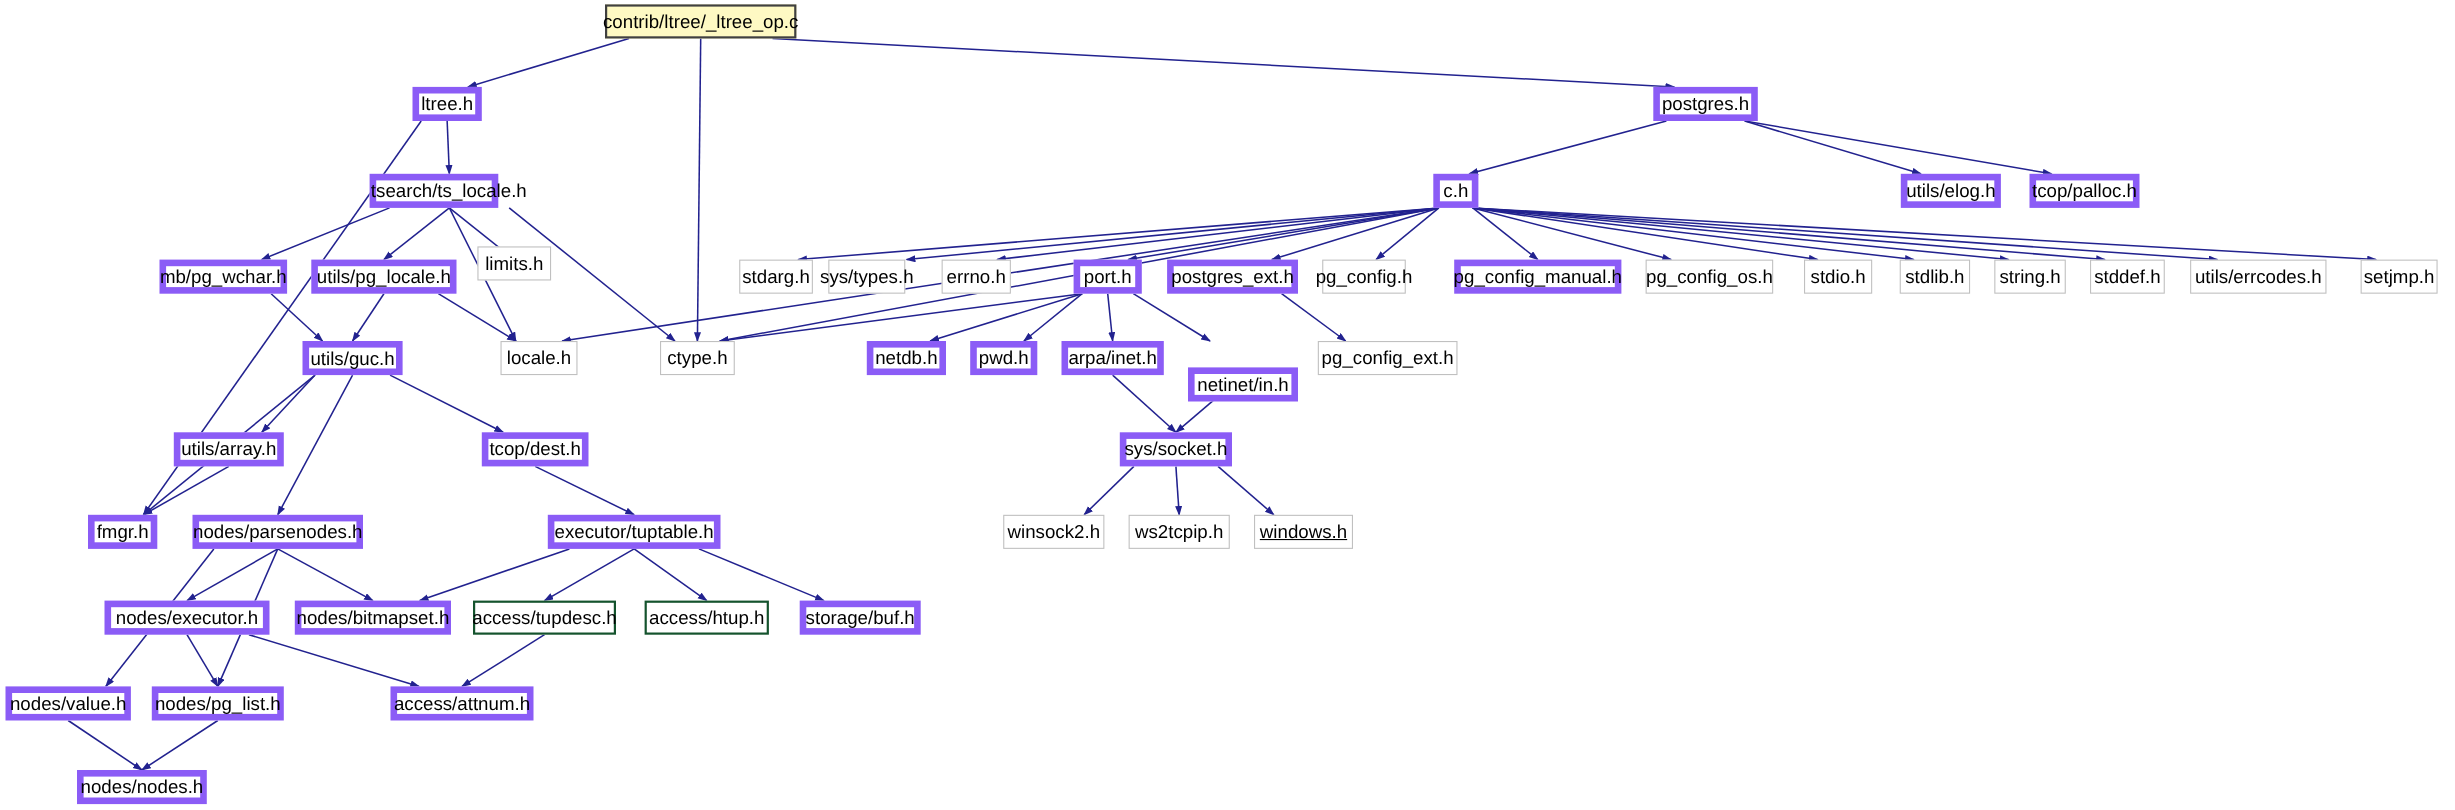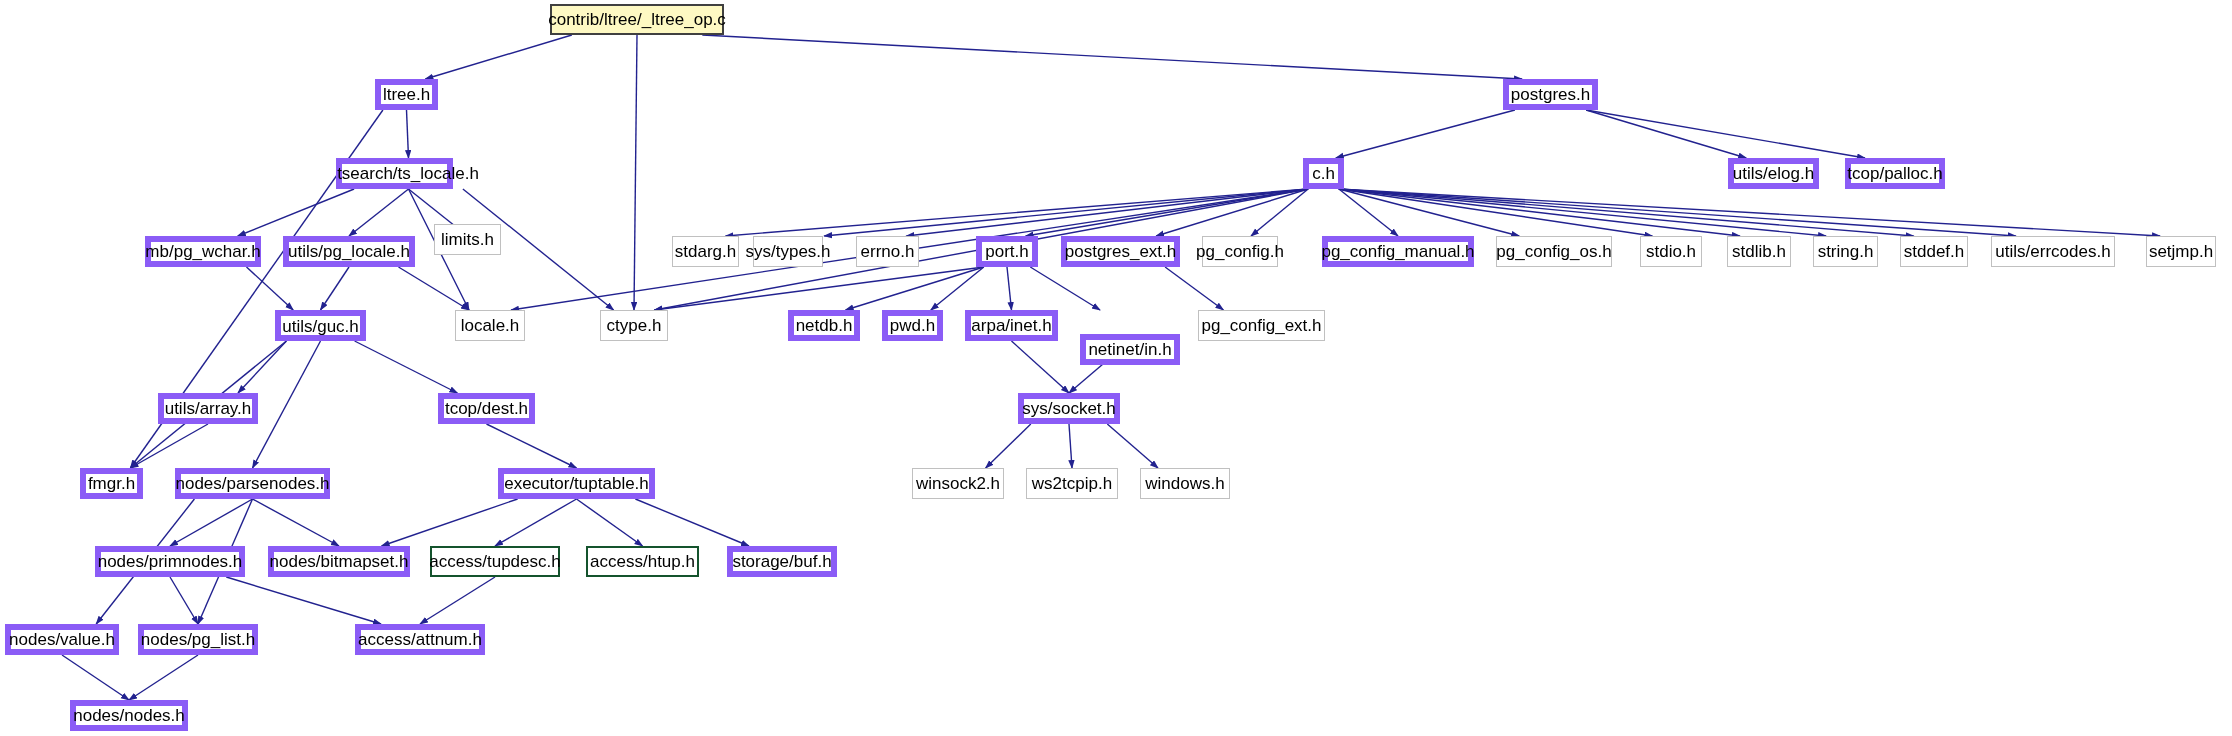--- a/index.html
+++ b/index.html
@@ -204,25 +204,25 @@
       </div>
       <div class="node-box dark" style="left: 498px; top: 468px; width: 157px; height: 31px;">
         <span class="node-label">executor/tuptable.h</span>
       </div>
       <div class="node-box " style="left: 912px; top: 468px; width: 92px; height: 31px;">
         <span class="node-label">winsock2.h</span>
       </div>
       <div class="node-box " style="left: 1026px; top: 468px; width: 92px; height: 31px;">
         <span class="node-label">ws2tcpip.h</span>
       </div>
-      <div class="node-box " style="left: 1140px; top: 468px; width: 90px; height: 31px;">
+      <div class="node-box " style="left: 1140px; top: 468px; width: 90px; height: 31px; text-decoration: underline;">
         <span class="node-label">windows.h</span>
       </div>
       <div class="node-box dark" style="left: 95px; top: 546px; width: 150px; height: 31px;">
-        <span class="node-label">nodes/primnodes.h</span>
+        <span class="node-label">nodes/executor.h</span>
       </div>
       <div class="node-box dark" style="left: 268px; top: 546px; width: 142px; height: 31px;">
         <span class="node-label">nodes/bitmapset.h</span>
       </div>
       <div class="node-box red" style="left: 430px; top: 546px; width: 130px; height: 31px;">
         <span class="node-label">access/tupdesc.h</span>
       </div>
       <div class="node-box red" style="left: 586px; top: 546px; width: 113px; height: 31px;">
         <span class="node-label">access/htup.h</span>
       </div>

